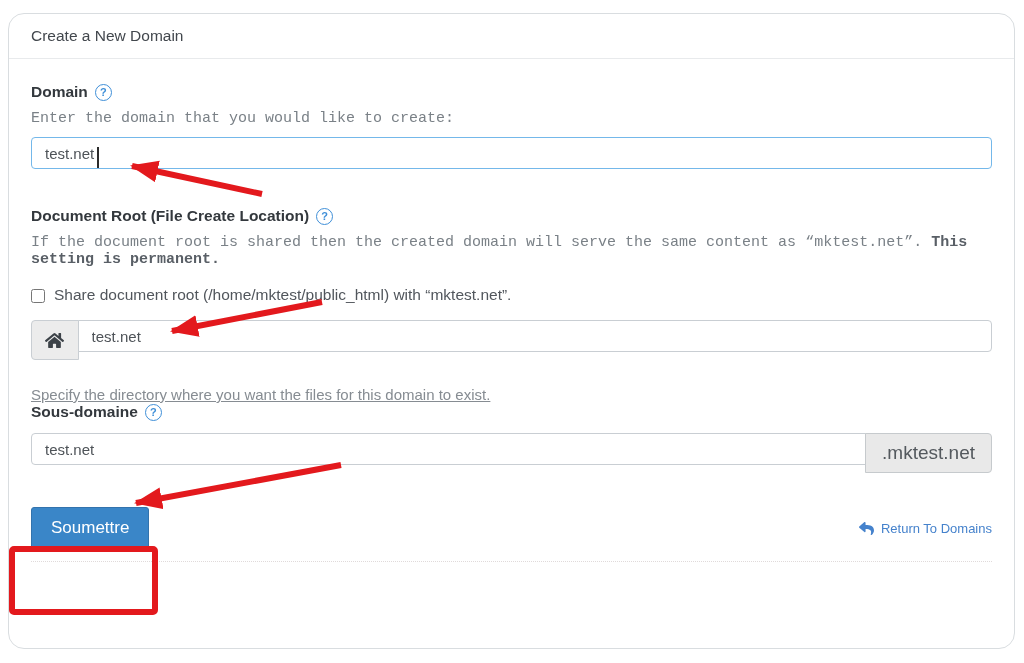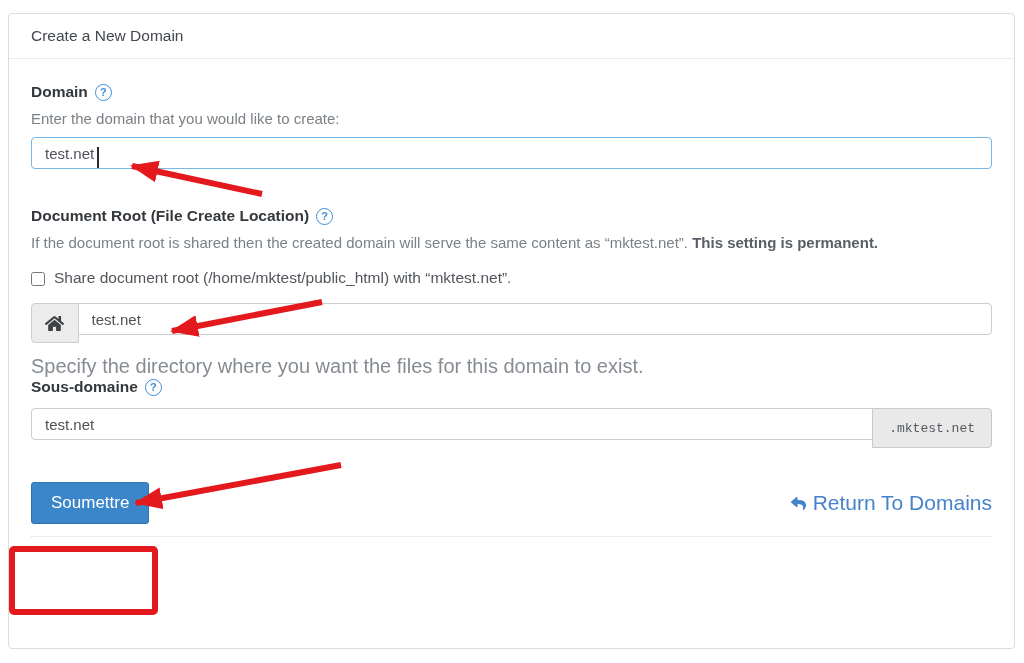--- a/index.html
+++ b/index.html
@@ -2,38 +2,38 @@
 <html><head>
 <meta charset="utf-8">
 <style>
   * { margin:0; padding:0; box-sizing:border-box; }
   html,body { background:#fff; }
   body { font-family:"Liberation Sans", sans-serif; }
   .page { position:relative; width:1024px; height:663px; background:#fff; overflow:hidden; }
 
   .card {
     position:absolute; left:8px; top:13px; width:1007px; height:636px;
-    background:#fff; border:1px solid #d9dde0; border-radius:4px;
+    background:#fff; border:1px solid #d9dde0; border-radius:16px;
   }
   .card-header {
     height:45px; display:flex; align-items:center; padding:0 22px;
     border-bottom:1px solid #e8eaec; font-size:15.5px; color:#42474d;
   }
   .card-body { padding:24px 22px 0 22px; }
 
   .section-label {
     display:flex; align-items:center; gap:7px;
     font-size:15.5px; font-weight:bold; color:#33383d;
   }
   .help-icon {
     display:inline-flex; align-items:center; justify-content:center;
     width:17px; height:17px; border:1.6px solid #3f8fd8; border-radius:50%;
     color:#3f8fd8; font-size:11px; font-weight:bold; line-height:1;
   }
-  .desc { margin-top:9px; font-size:15px; color:#7a8187; }
+  .desc { margin-top:9px; font-size:15px; color:#7a8187;font-family:Liberation Mono, monospace; }
   .desc b { color:#595f66; }
 
   .text-input {
     display:block; width:100%; height:32px; padding:0 13px;
     border:1px solid #c9ced3; border-radius:4px;
     font-family:"Liberation Sans", sans-serif; font-size:15px; color:#4e5358;
     background:#fff; outline:none;
   }
   .input-wrap { position:relative; margin-top:10px; }
   .input-wrap .text-input.focused { border-color:#74b8ea; }
@@ -49,46 +49,46 @@
   .checkbox-row input[type="checkbox"] {
     width:14px; height:14px; accent-color:#fff; margin-top:1px;
   }
   .input-group { display:flex; margin-top:16px; }
   .ig-addon {
     display:flex; align-items:center; justify-content:center;
     width:50px; height:40px; background:#ececec; border:1px solid #c9ced3;
     border-radius:4px 0 0 4px; color:#3c4248;
   }
   .input-group .text-input.no-left { border-radius:0 4px 4px 0; margin-left:-1px; }
-  .hint { margin-top:12px; font-size:20px; color:#868c92; }
+  .hint { margin-top:26px; font-size:15px; color:#868c92;text-decoration:underline; }
 
   .group-subdomain { }
   .subdomain-row { display:flex; margin-top:12px; }
   .subdomain-row .text-input.no-right { border-radius:4px 0 0 4px; flex:1; }
   .suffix-addon {
     display:flex; align-items:center; justify-content:center;
     height:40px; padding:0 16px; background:#e9e9e9; border:1px solid #c6cacd;
-    border-radius:0 4px 4px 0; margin-left:-1px; font-size:13px; color:#54595e;font-family:Liberation Mono, monospace;
+    border-radius:0 4px 4px 0; margin-left:-1px; font-size:19px; color:#54595e;
   }
 
   .actions { margin-top:34px; display:flex; align-items:center; }
   .btn {
     height:42px; padding:0 19px; font-family:"Liberation Sans", sans-serif;
     font-size:17px; border-radius:3px; cursor:pointer;
   }
   .btn-primary {
     background:#3a86c8; border:1px solid #3373ad; color:#fff;
   }
   .btn-default {
     margin-left:17px; background:#ececec; border:1px solid #dcdcdc; color:#3f4449;
     box-shadow:2px 2px 2px rgba(0,0,0,0.15);
   }
   .return-link {
     margin-left:auto; display:inline-flex; align-items:center; gap:6px;
-    font-size:21px; color:#4582cc; text-decoration:none; cursor:pointer;
+    font-size:13px; color:#4582cc; text-decoration:none; cursor:pointer;
   }
   .return-link svg { fill:#4582cc; }
 
   .dotted-sep { margin-top:12px; border-top:1px dotted #e0dada; height:0; }
 
   .annotations {
     position:absolute; left:0; top:0; width:1024px; height:663px;
     pointer-events:none;
   }
 </style>

